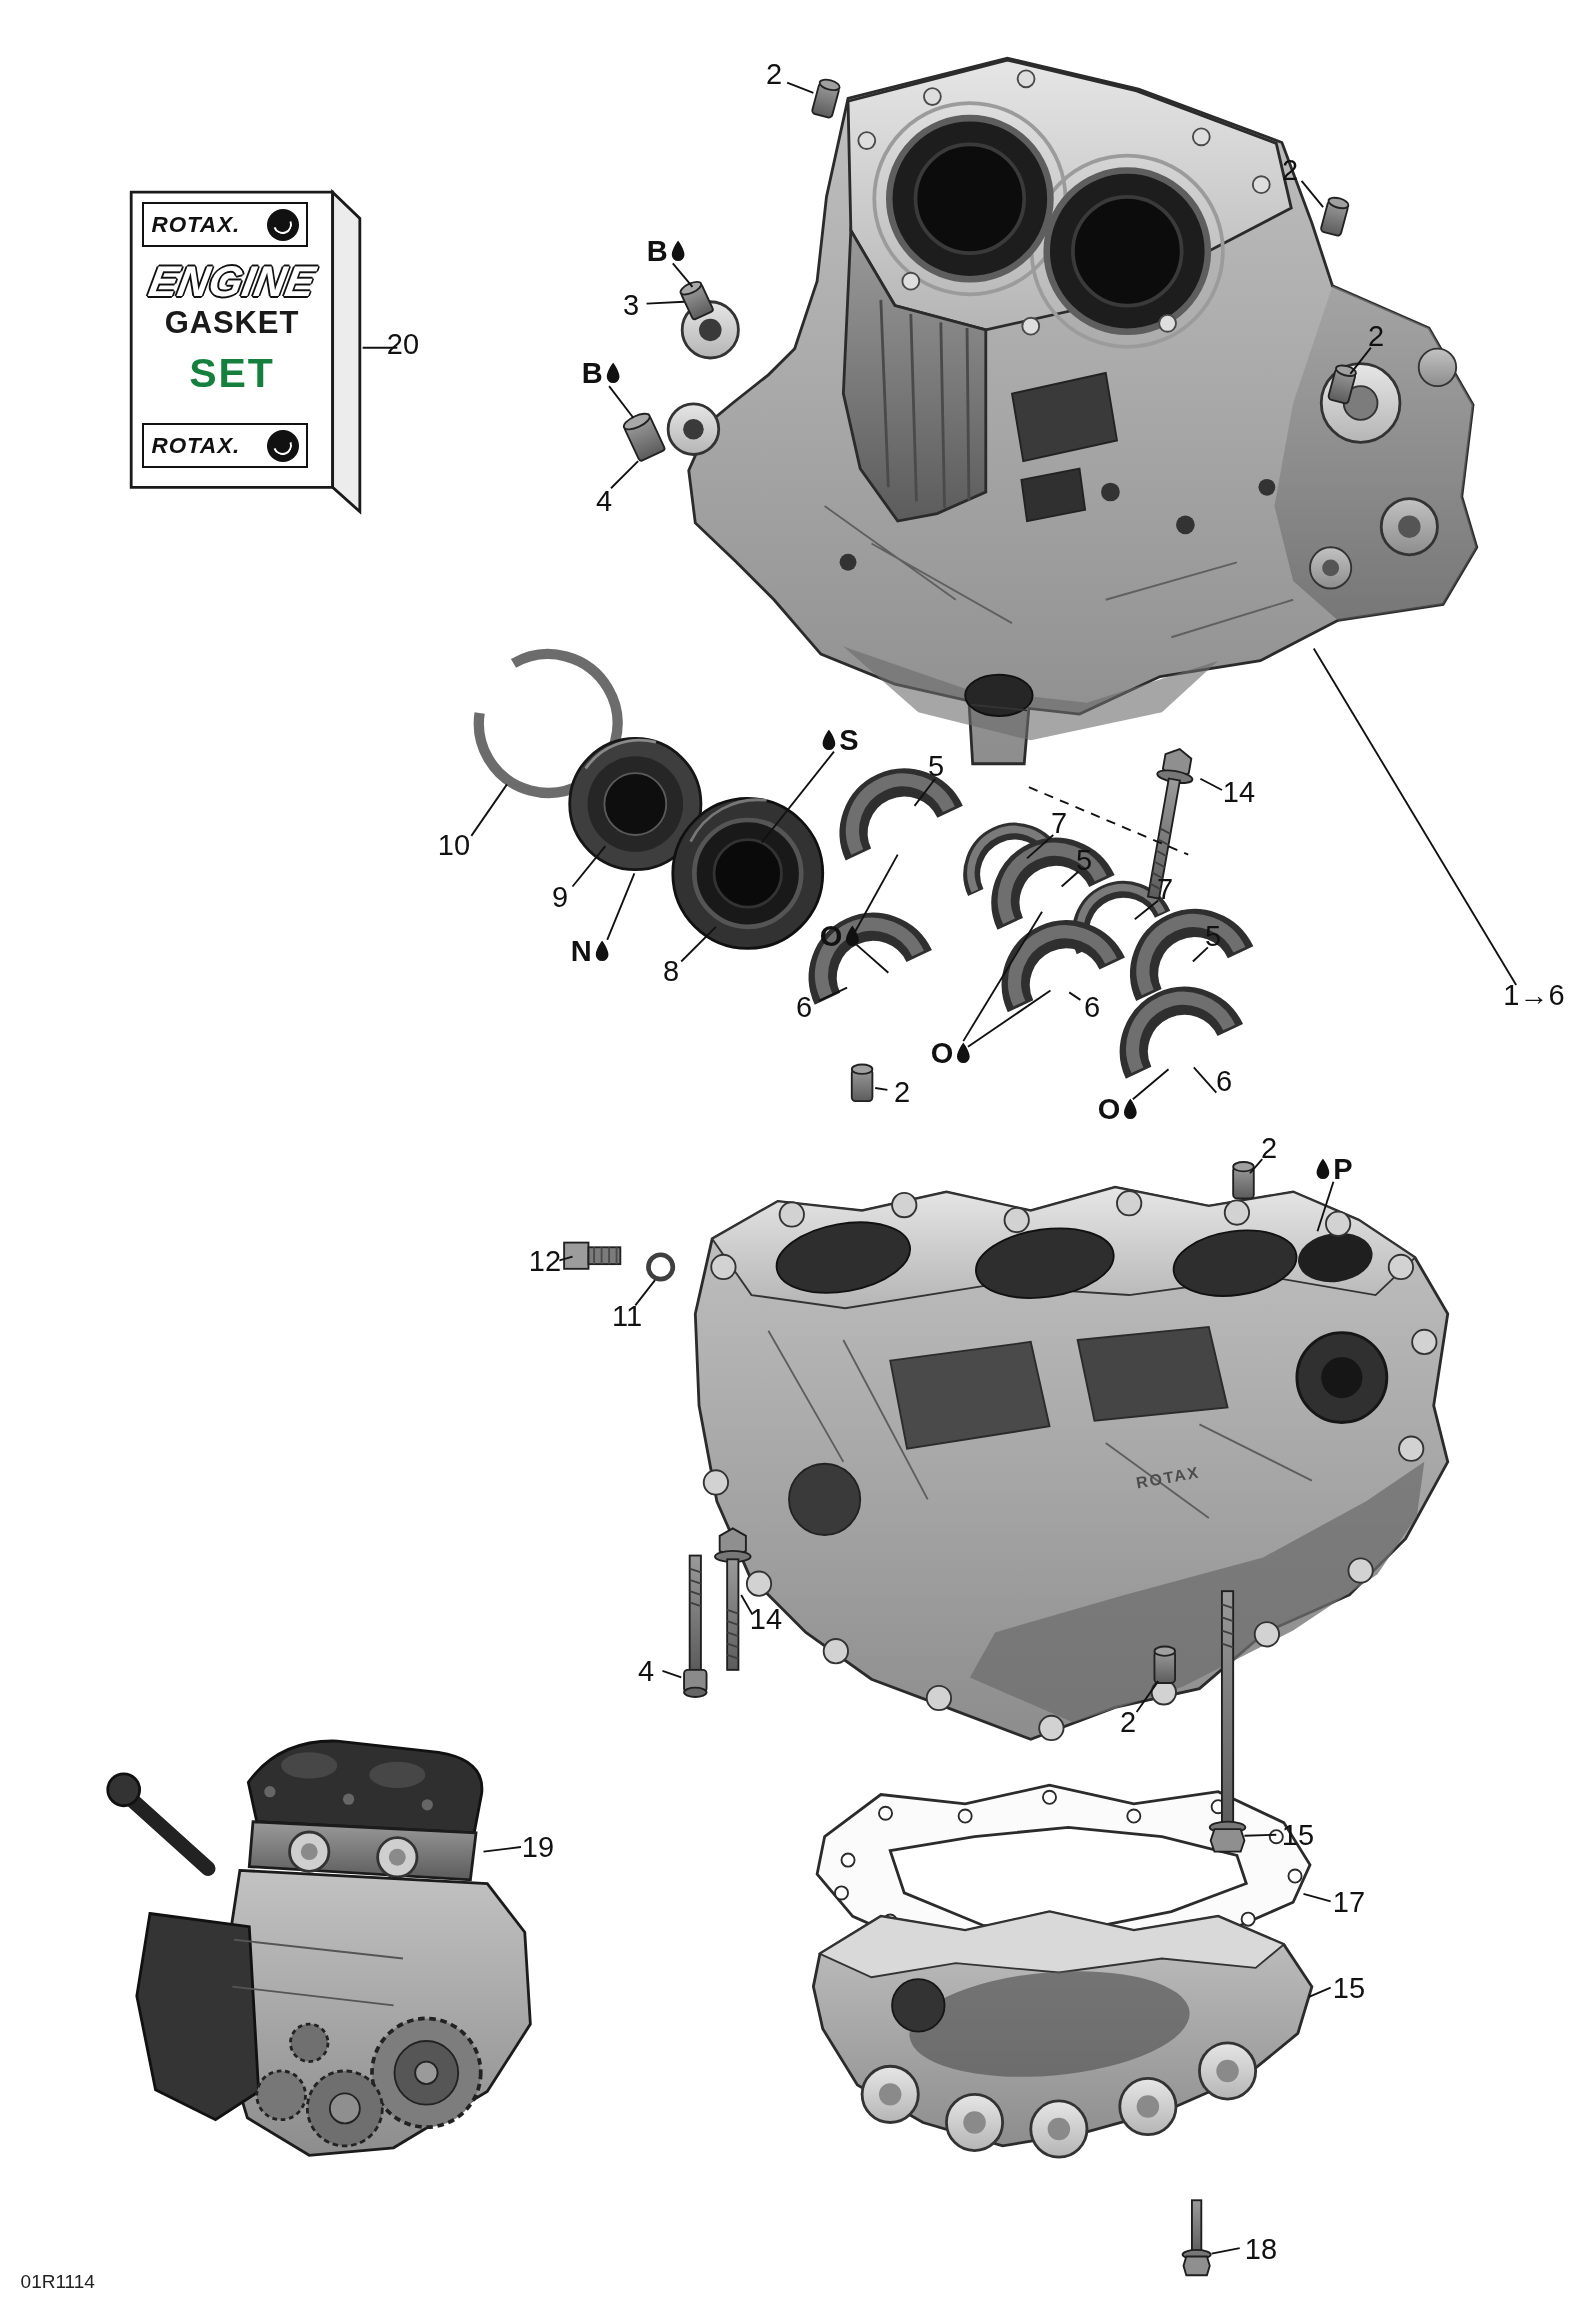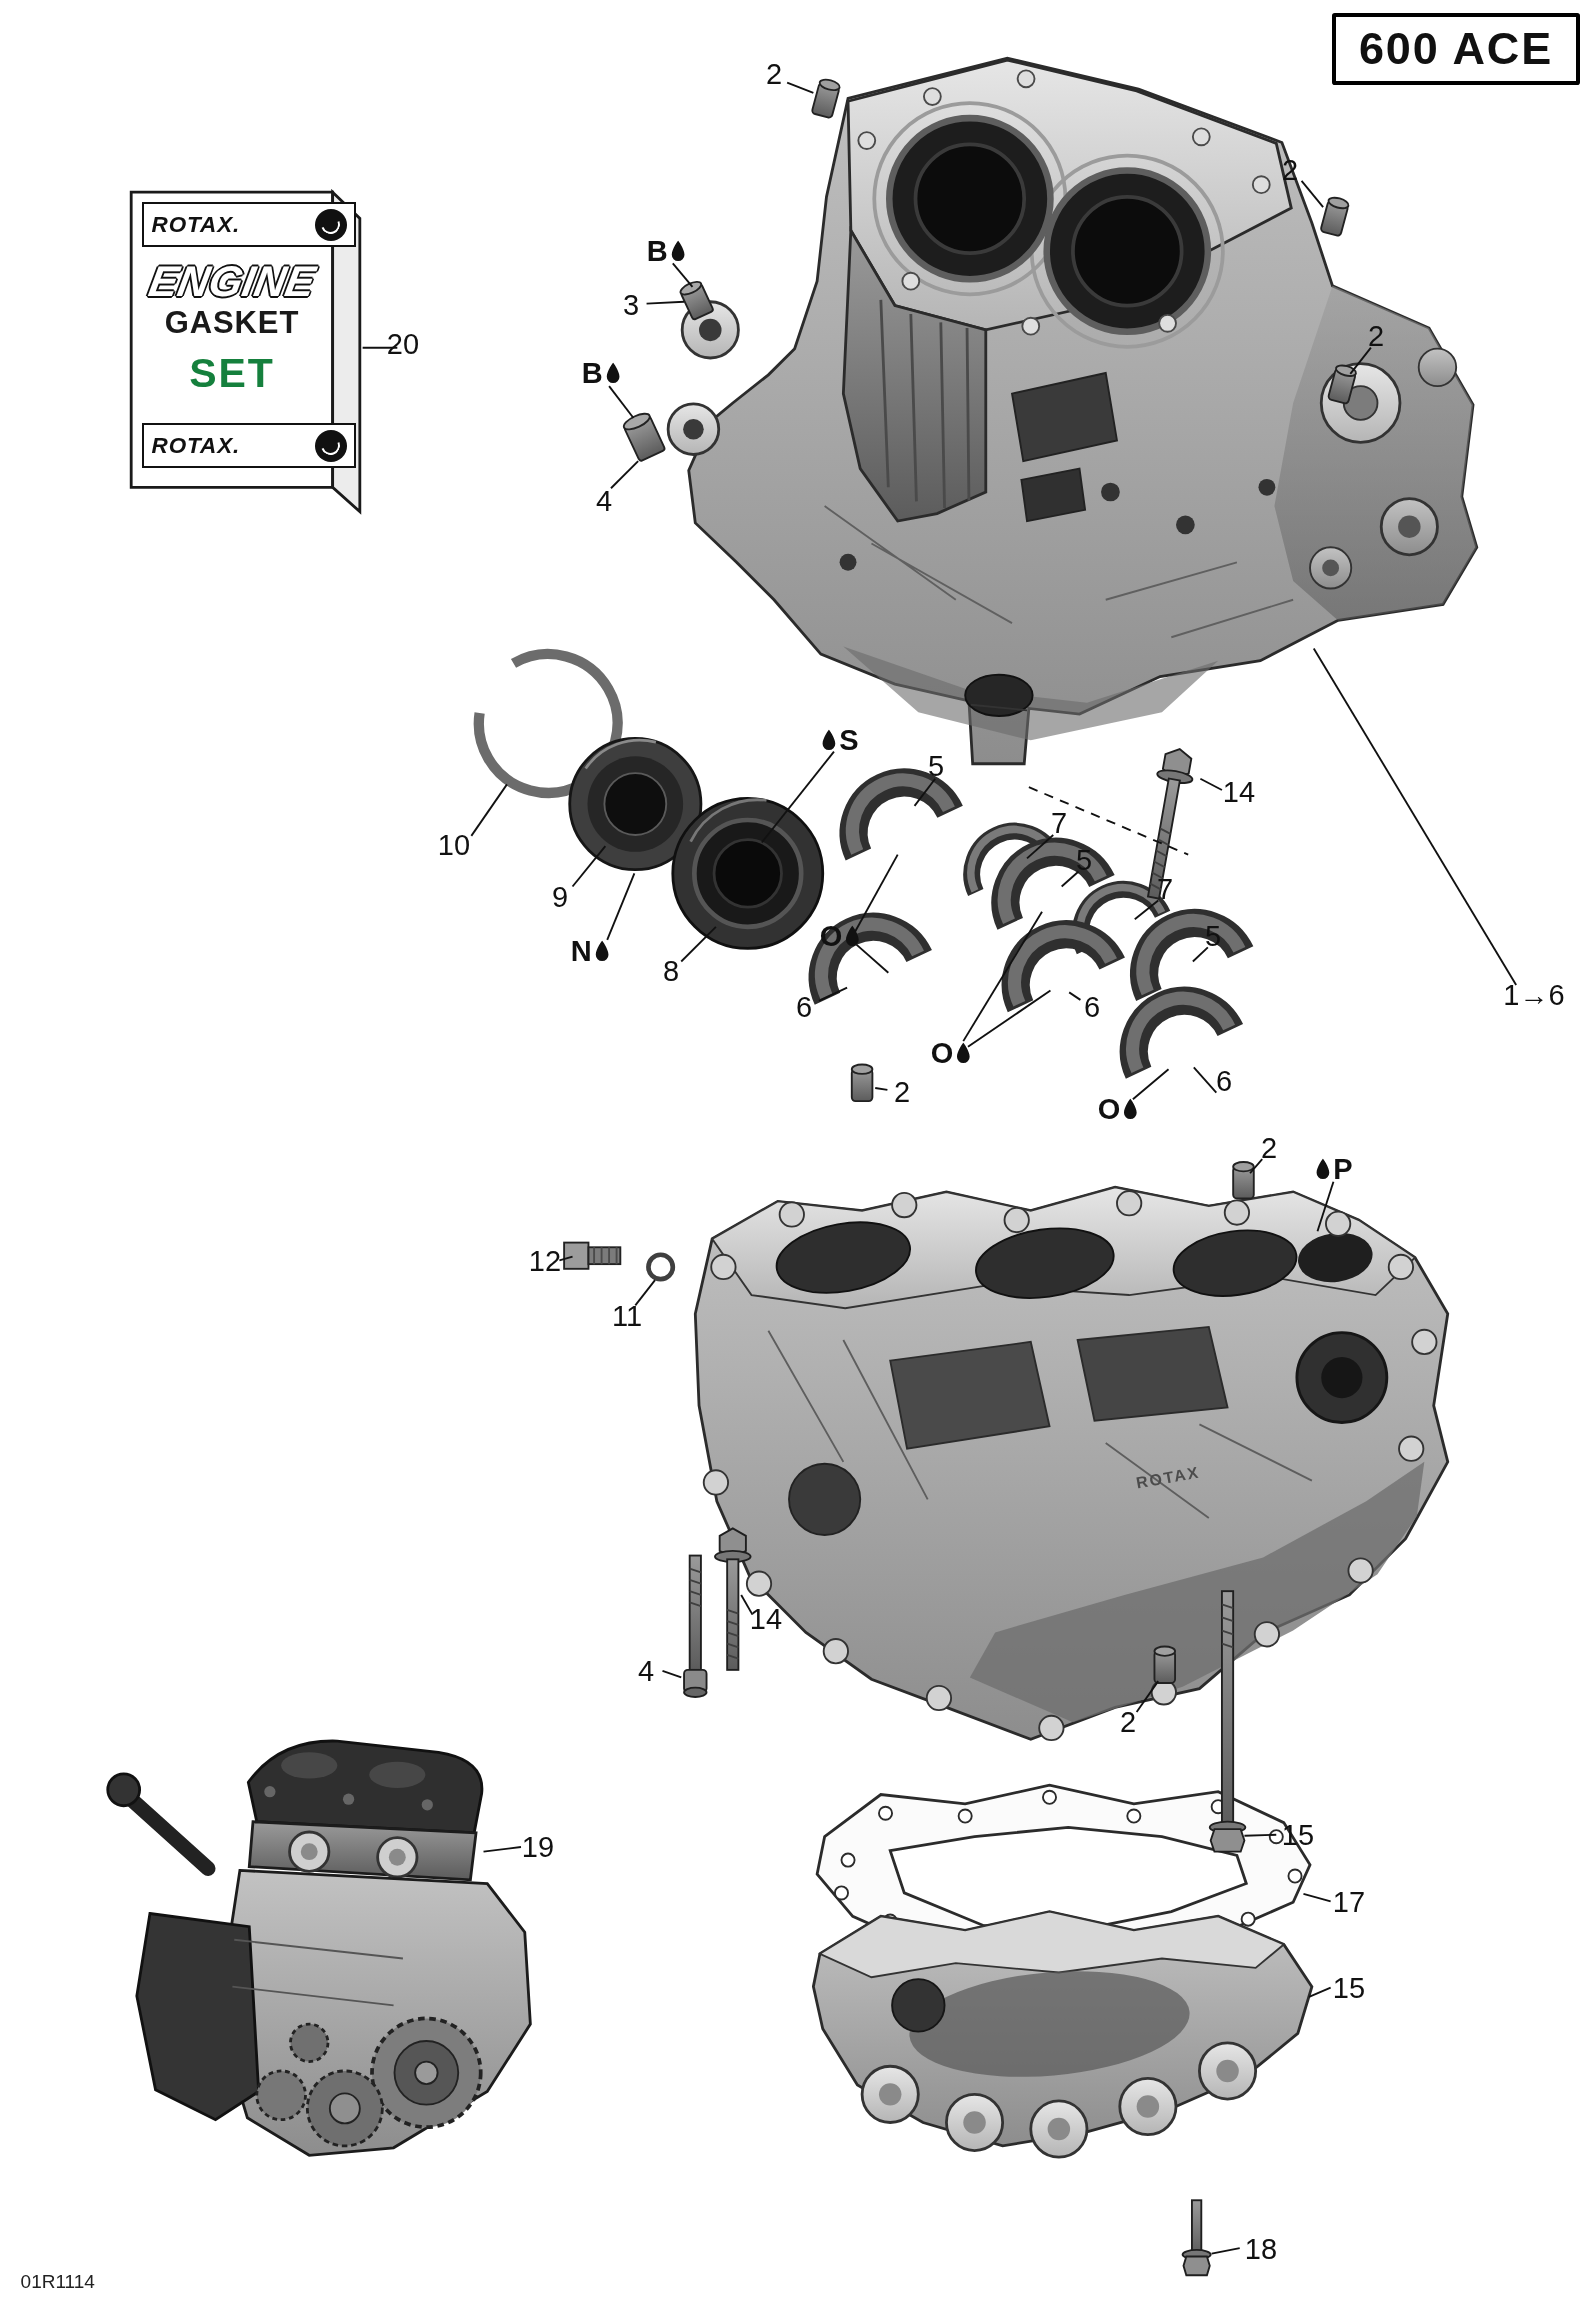--- a/index.html
+++ b/index.html
@@ -8,21 +8,21 @@
   svg.scene{position:absolute;left:0;top:0;}
   .callout{position:absolute;transform:translate(-50%,-50%);font-size:29px;font-weight:400;
            white-space:nowrap;color:#111;}
   .oil-point{position:absolute;transform:translate(-50%,-50%);display:flex;align-items:center;
              gap:2.8px;font-size:29px;font-weight:700;color:#111;}
   .droplet{width:15px;height:21.5px;display:inline-block;}
   .model-badge{position:absolute;left:1332px;top:13px;width:240px;height:64px;border:4.7px solid #000;
                border-radius:2.8px;display:flex;align-items:center;justify-content:center;
                font-size:45px;font-weight:700;letter-spacing:1.9px;background:#fff;}
   .doc-code{position:absolute;left:20.6px;top:2271px;font-size:19px;color:#222;}
-  .kit-brand{position:absolute;left:142px;width:214px;height:45px;border:2.8px solid #111;
+  .kit-brand{position:absolute;left:142px;width:166px;height:45px;border:2.8px solid #111;
              display:flex;align-items:center;justify-content:space-between;padding:0 7.5px;
              box-sizing:border-box;background:#fff;}
   .kit-brand .brand-text{font-size:22.5px;font-weight:700;font-style:italic;letter-spacing:0.9px;}
   .kit-brand-top{top:202px;}
   .kit-brand-bottom{top:423px;}
   .rotax-logo{width:32px;height:32px;border-radius:50%;background:#111;position:relative;
               display:inline-block;flex:0 0 auto;}
   .rotax-logo::after{content:"";position:absolute;left:6.6px;top:6.6px;width:15px;height:15px;
               border-radius:50%;border:2.8px solid #fff;border-top-color:transparent;
               border-left-color:transparent;transform:rotate(25deg);}
@@ -400,21 +400,20 @@
     <line x1="1347" y1="1237" x2="1334" y2="1252"></line>
     <line x1="1213" y1="1827" x2="1236" y2="1794"></line>
     <line x1="1362" y1="1958" x2="1328" y2="1959"></line>
     <line x1="1420" y1="2029" x2="1391" y2="2021"></line>
     <line x1="1420" y1="2121" x2="1397" y2="2131"></line>
     <line x1="1323" y1="2399" x2="1293" y2="2405"></line>
     <line x1="556" y1="1971" x2="516" y2="1976"></line>
   </g>
 </svg>
 
-<div class="model-badge">600 ACE</div>
 
 <div class="kit-brand kit-brand-top">
   <span class="brand-text">ROTAX.</span>
   <span class="rotax-logo"></span>
 </div>
 <div class="kit-title kit-engine">ENGINE</div>
 <div class="kit-title kit-gasket">GASKET</div>
 <div class="kit-title kit-set">SET</div>
 <div class="kit-brand kit-brand-bottom">
   <span class="brand-text">ROTAX.</span>

